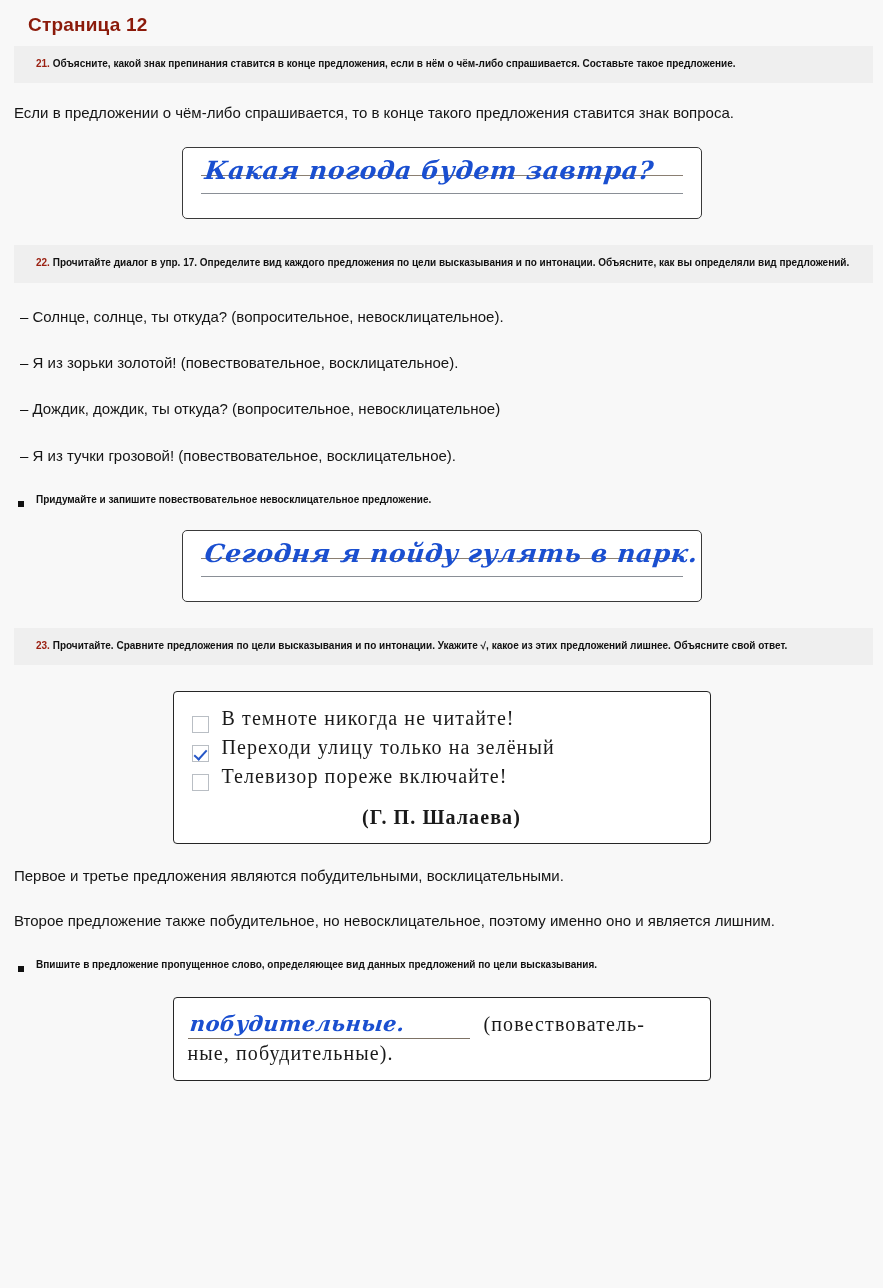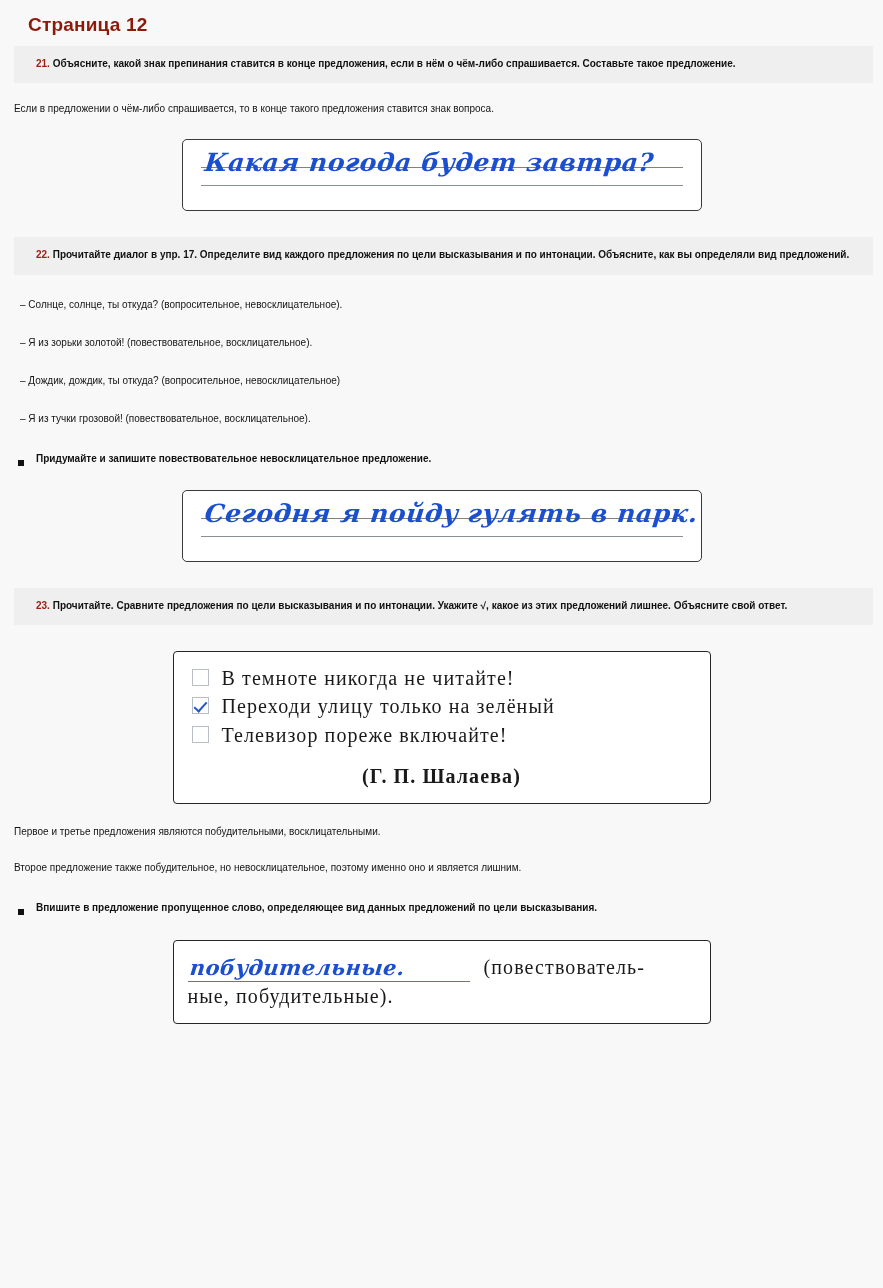--- a/index.html
+++ b/index.html
@@ -43,21 +43,21 @@
     line-height: 1.62;
     color: #111111;
   }
   .task-num {
     color: #9b2112;
     font-weight: bold;
   }
 
   
   .para {
-    font-size: 10px;
+    font-size: 15px;
     line-height: 1.62;
     color: #141414;
     margin: 18px 36px 0 14px;
     font-weight: normal;
   }
   .para.dialog { margin-top: 22px; margin-left: 20px; }
   .para.tight  { margin-top: 20px; }
 
   
   .bullet {
@@ -132,21 +132,21 @@
     box-sizing: border-box;
     padding: 12px 16px 12px 16px;
     font-family: "Liberation Serif", serif;
     font-size: 20px;
     line-height: 1.44;
     color: #1a1a1a;
     letter-spacing: 1.1px;
   }
   .cb-line {
     display: flex;
-    align-items: flex-start;
+    align-items: flex-end;
   }
   .cbox {
     width: 17px;
     height: 17px;
     border: 1.4px solid #b9bec4;
     background: #ffffff;
     flex: 0 0 auto;
     margin: 5px 13px 0 2px;
     position: relative;
     box-sizing: border-box;

